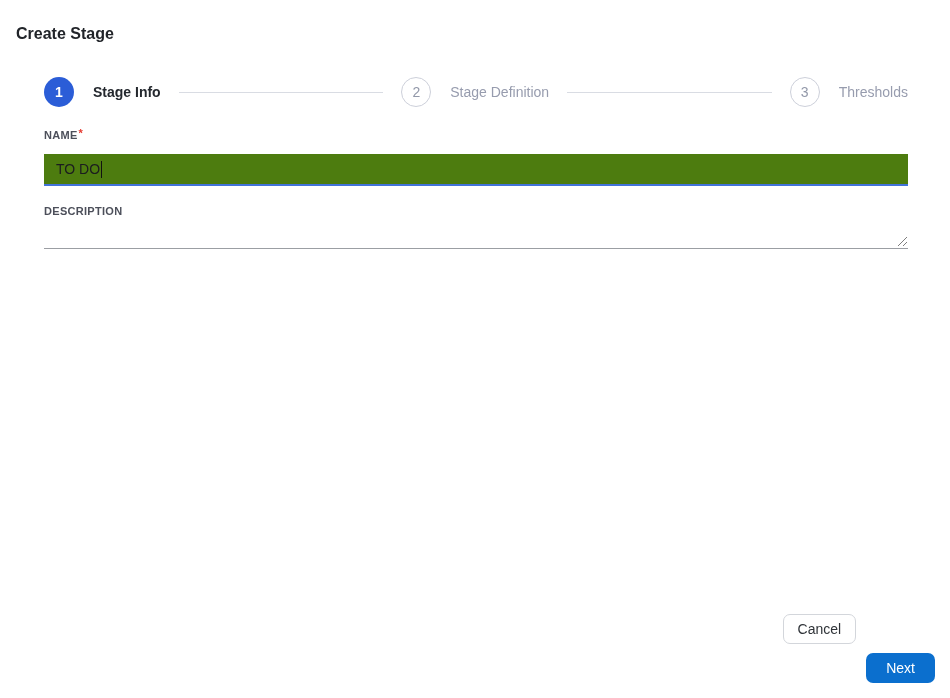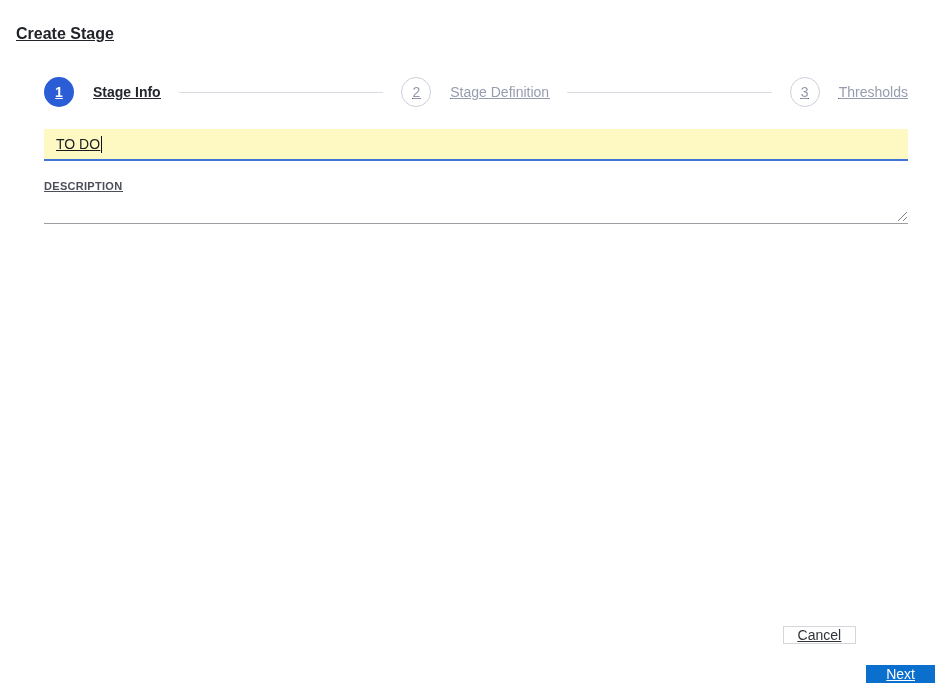--- a/index.html
+++ b/index.html
@@ -1,15 +1,15 @@
 <!DOCTYPE html>
 <html><head>
 <meta charset="utf-8">
 <style>
-  * { box-sizing: border-box; margin: 0; padding: 0; text-decoration: underline; }
+  * { box-sizing: border-box; margin: 0; padding: 0; }
   html, body {
     width: 950px; height: 698px;
     background: #ffffff;
     font-family: "Liberation Sans", sans-serif;
     overflow: hidden;
     position: relative;
   }
 
   
   .page-title {
@@ -81,24 +81,24 @@
     line-height: 13px;
   }
   .required-marker {
     color: #e5382e;
     font-size: 11px;
     position: relative;
     top: -2px;
     margin-left: 1px;
   }
   .text-input {
-    margin-top: 3px;
+    margin-top: 12px;
     width: 100%;
     height: 32px;
-    background: #fef9c3;
+    background: #4d7c0f;
     border: none;
     border-bottom: 2px solid #4273d9;
     display: flex;
     align-items: center;
     padding: 15px 12px;
     font-size: 14px;
     color: #1b1c1f;
   }
   .input-value { white-space: pre; }
   .caret {
@@ -142,24 +142,24 @@
 
   
   .footer-actions {
     position: absolute;
     right: 15px;
     bottom: 15px;
     display: flex;
     gap: 10px;
   }
   .btn {
-    height: 18px;
+    height: 30px;
     font-family: "Liberation Sans", sans-serif;
     font-size: 14px;
-    border-radius: 0;
+    border-radius: 7px;
     cursor: pointer;
     display: flex;
     align-items: center;
     justify-content: center;
   }
   .btn-cancel {
     background: #ffffff;
     border: 1px solid #d3d6db;
     color: #2f3338;
     padding: 0 14px;
@@ -189,20 +189,21 @@
     <div class="step-label">Stage Definition</div>
   </div>
   <div class="step-connector"></div>
   <div class="step inactive">
     <div class="step-circle">3</div>
     <div class="step-label">Thresholds</div>
   </div>
 </div>
 
 <div class="form-area">
+  <div class="field-label"><span>NAME</span><span class="required-marker">*</span></div>
   <div class="text-input">
     <span class="input-value">TO DO</span>
     <span class="caret"></span>
   </div>
 
   <div class="field-label description-label">DESCRIPTION</div>
   <div class="textarea-wrap">
     <textarea class="description-textarea" style=""></textarea>
     <div class="resize-handle"></div>
   </div>

